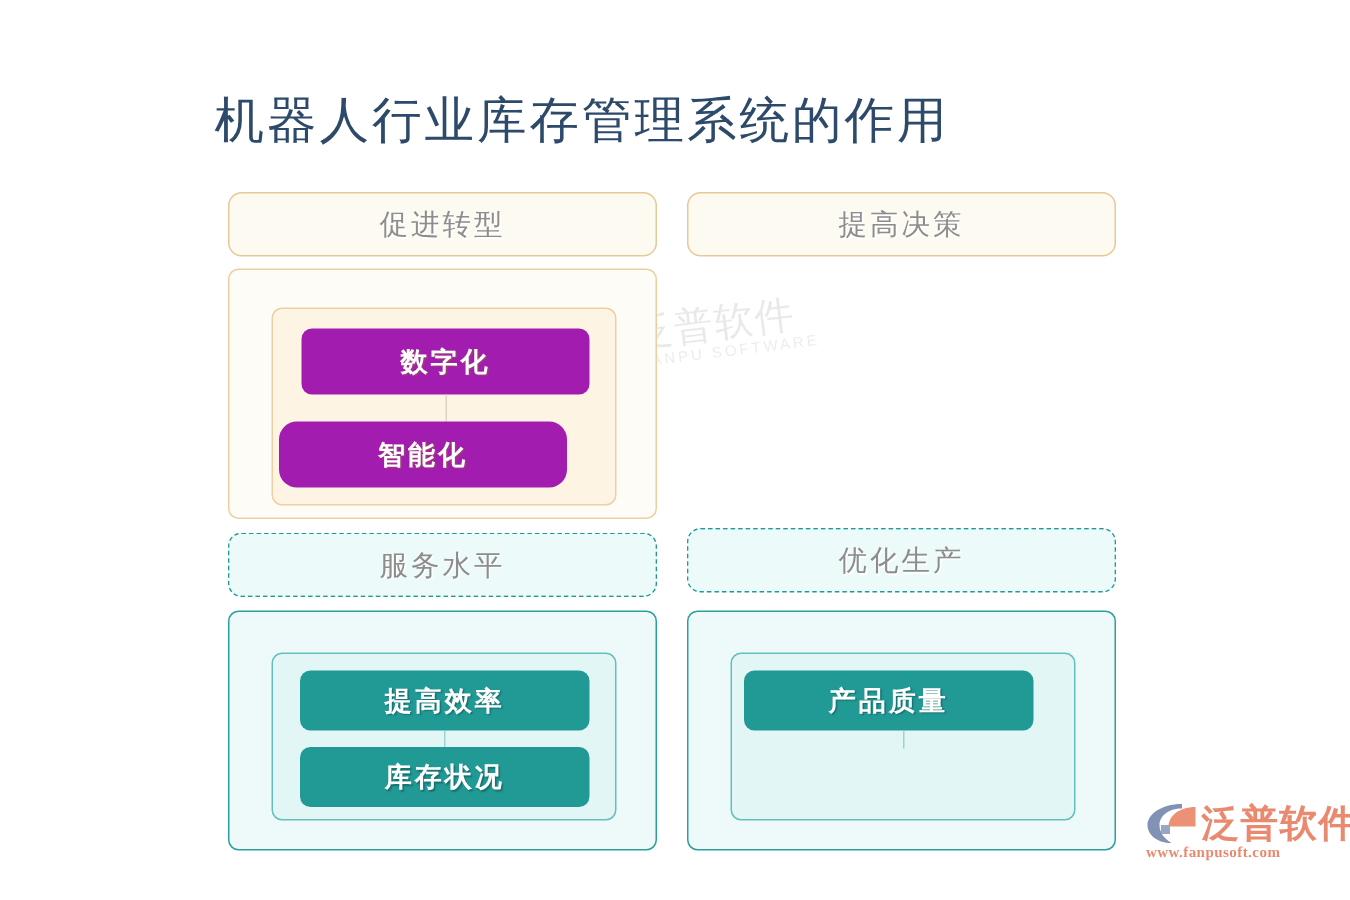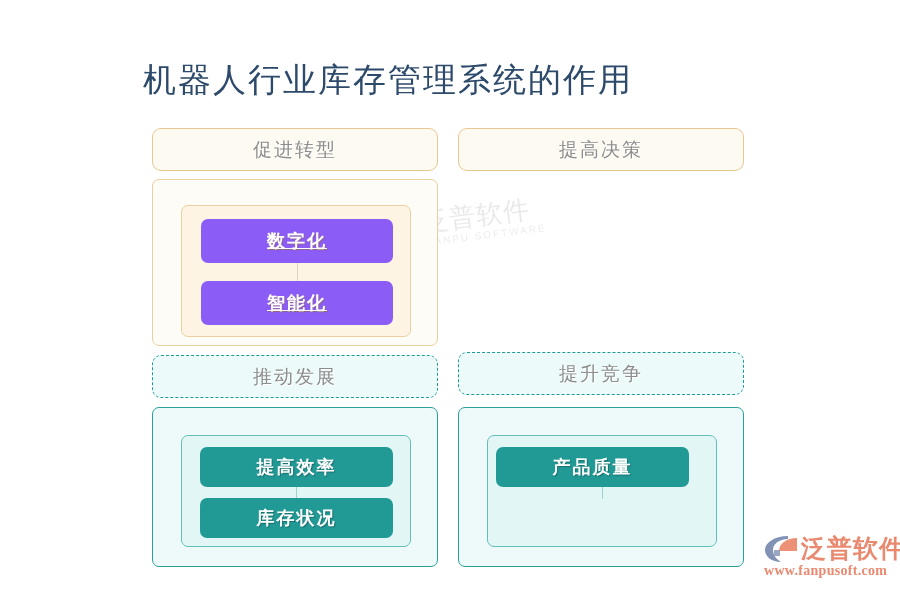--- a/index.html
+++ b/index.html
@@ -106,25 +106,24 @@
     background: #fefcf6;
     border: 1.3px solid #eccf9f;
     border-radius: 7px;
   }
   .inner.gold {
     background: #fdf4e3;
     border: 1.3px solid #ecd0a2;
     border-radius: 7px;
   }
   .leaf.gold {
-    background: #8b5cf6;
+    background: #a21caf;
     border-radius: 7px;
     color: #ffffff;
     text-shadow: 1px 1px 1px rgba(150,110,40,0.45);
-    text-decoration: underline;
   }
   .connector.gold { background: #ddd3c2; }
 
   
   .chip.teal {
     background: #ecfafa;
     border: 1.6px dashed #1f9a95;
   }
   .outer.teal {
     background: #eefafa;
@@ -186,21 +185,21 @@
     letter-spacing: 1px;
     color: #e98a70;
     white-space: nowrap;
     font-family: "Liberation Sans", sans-serif;
     font-weight: 700;
   }
   .brand-url {
     position: absolute;
     left: 1px;
     top: 31px;
-    font-size: 14px;
+    font-size: 10px;
     letter-spacing: 0.3px;
     color: #e98a70;
     white-space: nowrap;
     font-family: "Liberation Serif", serif;
     font-weight: 700;
   }
 </style>
 </head>
 <body>
 
@@ -223,51 +222,51 @@
     <div class="chip gold" style="top:0; width:286px; height:43px;">促进转型</div>
 
     <div class="outer gold" style="left:0; top:51px; width:286px; height:167px;">
 
       <div class="inner gold" style="left:28px; top:25px; width:230px; height:132px;">
 
         <div class="leaf gold" style="left:19px; top:13px; width:192px; height:44px;">数字化</div>
 
         <div class="connector gold" style="left:115px; top:57px; height:18px;"></div>
 
-        <div class="leaf gold" style="left:19px; top:75px; width:192px; height:44px;">智能化</div>
+        <div class="leaf gold" style="left:4px; top:75px; width:192px; height:44px;border-radius:12px;">智能化</div>
       </div>
     </div>
   </div>
 
   <div class="quadrant" style="left:458px; top:128px; width:286px; height:218px;border-radius:12px;">
 
     <div class="chip gold" style="top:0; width:286px; height:43px;">提高决策</div>
 
   </div>
 
   <div class="quadrant" style="left:152px; top:355px; width:286px; height:212px;">
 
-    <div class="chip teal" style="top:0; width:286px; height:43px;">推动发展</div>
+    <div class="chip teal" style="top:0; width:286px; height:43px;">服务水平</div>
 
     <div class="outer teal" style="left:0; top:52px; width:286px; height:160px;">
 
       <div class="inner teal" style="left:28px; top:27px; width:230px; height:112px;">
 
         <div class="leaf teal" style="left:18px; top:11px; width:193px; height:40px;">提高效率</div>
 
         <div class="connector teal" style="left:114px; top:51px; height:12px;"></div>
 
         <div class="leaf teal" style="left:18px; top:62px; width:193px; height:40px;">库存状况</div>
       </div>
     </div>
   </div>
 
   <div class="quadrant" style="left:458px; top:352px; width:286px; height:215px;">
 
-    <div class="chip teal" style="top:0; width:286px; height:43px;">提升竞争</div>
+    <div class="chip teal" style="top:0; width:286px; height:43px;">优化生产</div>
 
     <div class="outer teal" style="left:0; top:55px; width:286px; height:160px;">
 
       <div class="inner teal" style="left:28px; top:27px; width:230px; height:112px;">
 
         <div class="leaf teal" style="left:8px; top:11px; width:193px; height:40px;">产品质量</div>
 
         <div class="connector teal" style="left:114px; top:51px; height:12px;"></div>
 
       </div>

